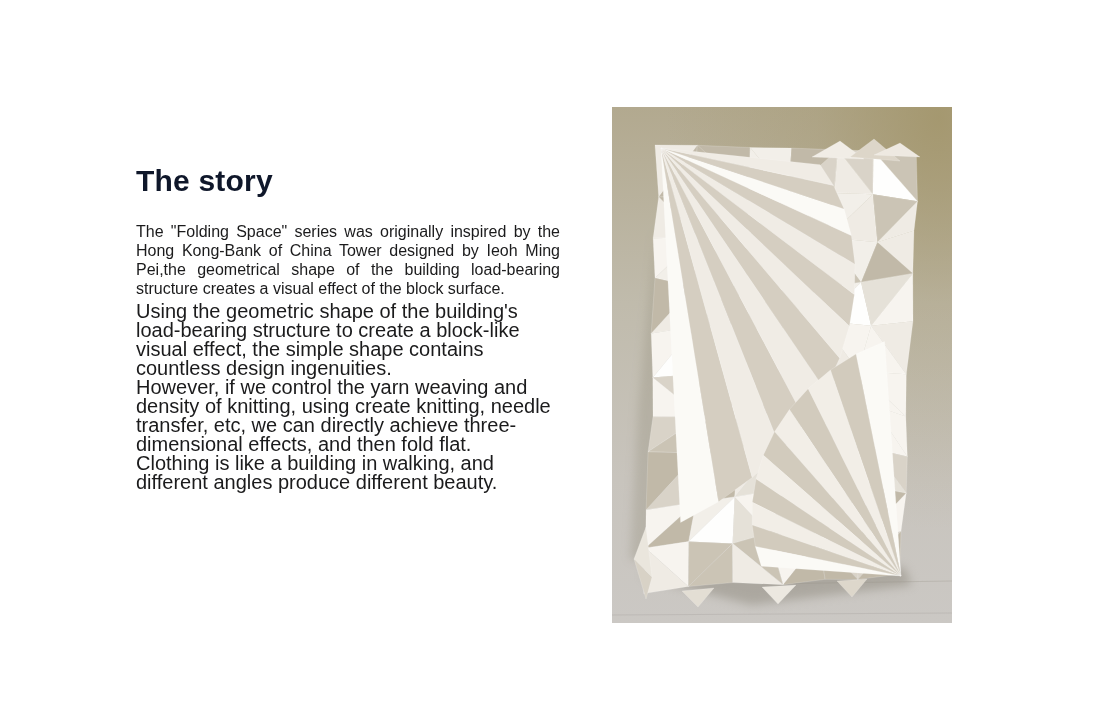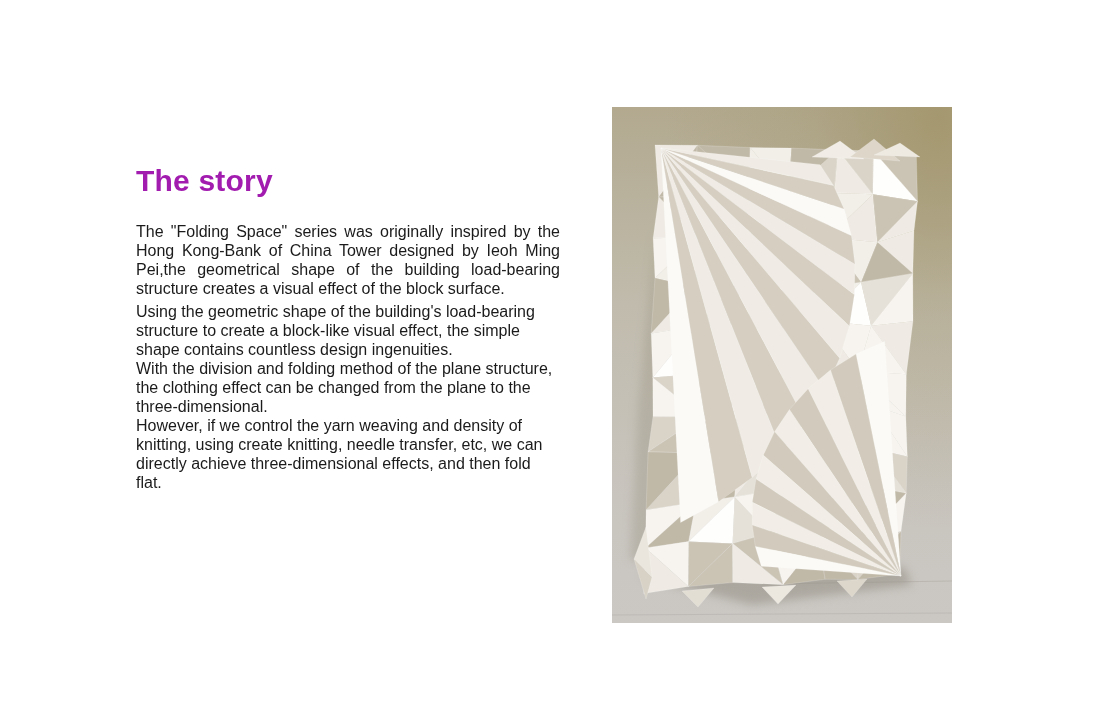--- a/index.html
+++ b/index.html
@@ -6,45 +6,45 @@
   body{
     width:1100px;height:728px;position:relative;overflow:hidden;
     background:#ffffff;
     font-family:"Liberation Sans","DejaVu Sans",sans-serif;
     color:#1b1b1c;
   }
   .story-col{
     position:absolute;left:136px;top:166px;width:424px;
   }
   .story-title{
-    margin:0;font-size:30px;line-height:30px;font-weight:700;color:#a21caf;
+    margin:0;font-size:30px;line-height:30px;font-weight:700;color:#0f172a;
     letter-spacing:0.2px;
   }
   .lead-paragraph{
     margin:26px 0 4px 0;
     font-size:16px;line-height:19px;
     text-align:justify;
   }
-  .body-paragraphs{font-size:16px;line-height:19px;text-align:left;}
+  .body-paragraphs{font-size:20px;line-height:19px;text-align:left;}
   .body-paragraphs p{margin:0;}
   .artwork-figure{
     position:absolute;left:612px;top:107px;width:340px;height:516px;margin:0;
   }
   .artwork-figure svg{display:block;}
 </style>
 </head>
 <body>
 
 <div class="story-col">
   <h1 class="story-title">The story</h1>
   <p class="lead-paragraph">The "Folding Space" series was originally inspired by the Hong Kong-Bank of China Tower designed by Ieoh Ming Pei,the geometrical shape of the building load-bearing structure creates a visual effect of the block surface.</p>
   <div class="body-paragraphs">
     <p>Using the geometric shape of the building's load-bearing structure to create a block-like visual effect, the simple shape contains countless design ingenuities.</p>
-    <p>With the division and folding method of the plane structure, the clothing effect can be changed from the plane to the three-dimensional.</p>
     <p>However, if we control the yarn weaving and density of knitting, using create knitting, needle transfer, etc, we can directly achieve three-dimensional effects, and then fold flat.</p>
+    <p>Clothing is like a building in walking, and different angles produce different beauty.</p>
   </div>
 </div>
 
 <figure class="artwork-figure">
   <svg id="art-svg" viewBox="0 0 340 516" width="340" height="516" aria-hidden="true">
     <defs>
       <linearGradient id="wallG" x1="0" y1="0" x2="0" y2="1">
         <stop offset="0" stop-color="#b2a98f"></stop>
         <stop offset="0.38" stop-color="#c0bbac"></stop>
         <stop offset="0.72" stop-color="#c8c4bd"></stop>

